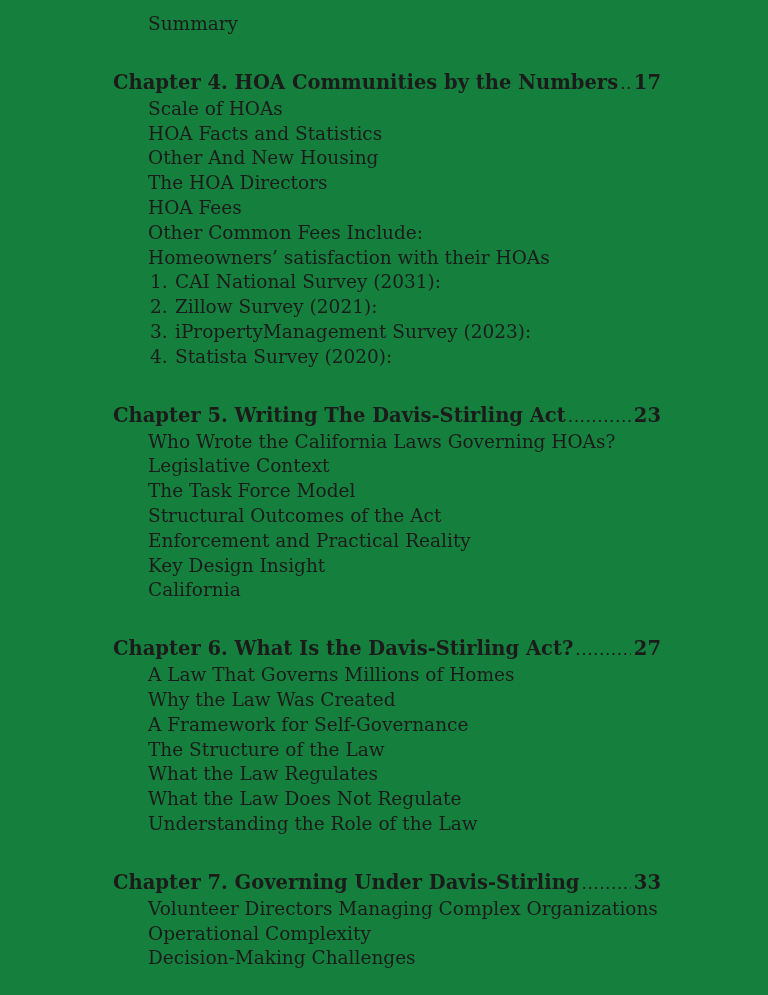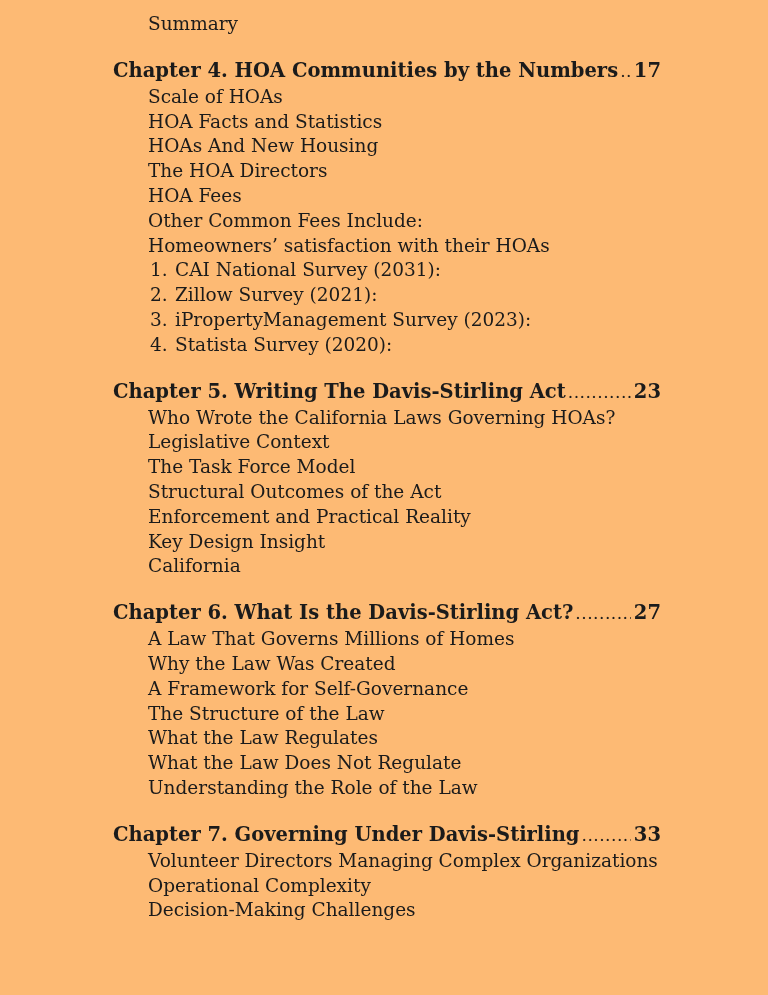--- a/index.html
+++ b/index.html
@@ -9,29 +9,29 @@
     background: #ffffff;
     color: #1b1b1b;
     font-family: "DejaVu Serif", "Liberation Serif", serif;
     overflow: hidden;
   }
   .page {
     box-sizing: border-box;
     width: 768px;
     height: 995px;
     padding: 12px 107px 0 113px;
-    background: #fdba74;
+    background: #15803d;
   }
   .toc-item {
     font-size: 18.5px;
     line-height: 24.8px;
     margin-left: 35px;
     white-space: nowrap;
   }
-  .chapter { margin-top: 20px; }
+  .chapter { margin-top: 32px; }
   .chapter-row {
     display: flex;
     align-items: baseline;
     font-size: 19.5px;
     font-weight: bold;
     line-height: 28px;
   }
   .chapter-title { white-space: nowrap; }
   .dots {
     flex: 1;
@@ -57,21 +57,21 @@
   <div class="toc-item">Summary</div>
 
   <section class="chapter">
     <div class="chapter-row">
       <span class="chapter-title">Chapter 4. HOA Communities by the Numbers</span>
       <span class="dots"></span>
       <span class="chapter-page">17</span>
     </div>
     <div class="toc-item">Scale of HOAs</div>
     <div class="toc-item">HOA Facts and Statistics</div>
-    <div class="toc-item">HOAs And New Housing</div>
+    <div class="toc-item">Other And New Housing</div>
     <div class="toc-item">The HOA Directors</div>
     <div class="toc-item">HOA Fees</div>
     <div class="toc-item">Other Common Fees Include:</div>
     <div class="toc-item">Homeowners’ satisfaction with their HOAs</div>
     <div class="toc-item numbered">
       <span class="num">1.</span>
         <span>CAI National Survey (2031):</span>
     </div>
     <div class="toc-item numbered">
       <span class="num">2.</span>

